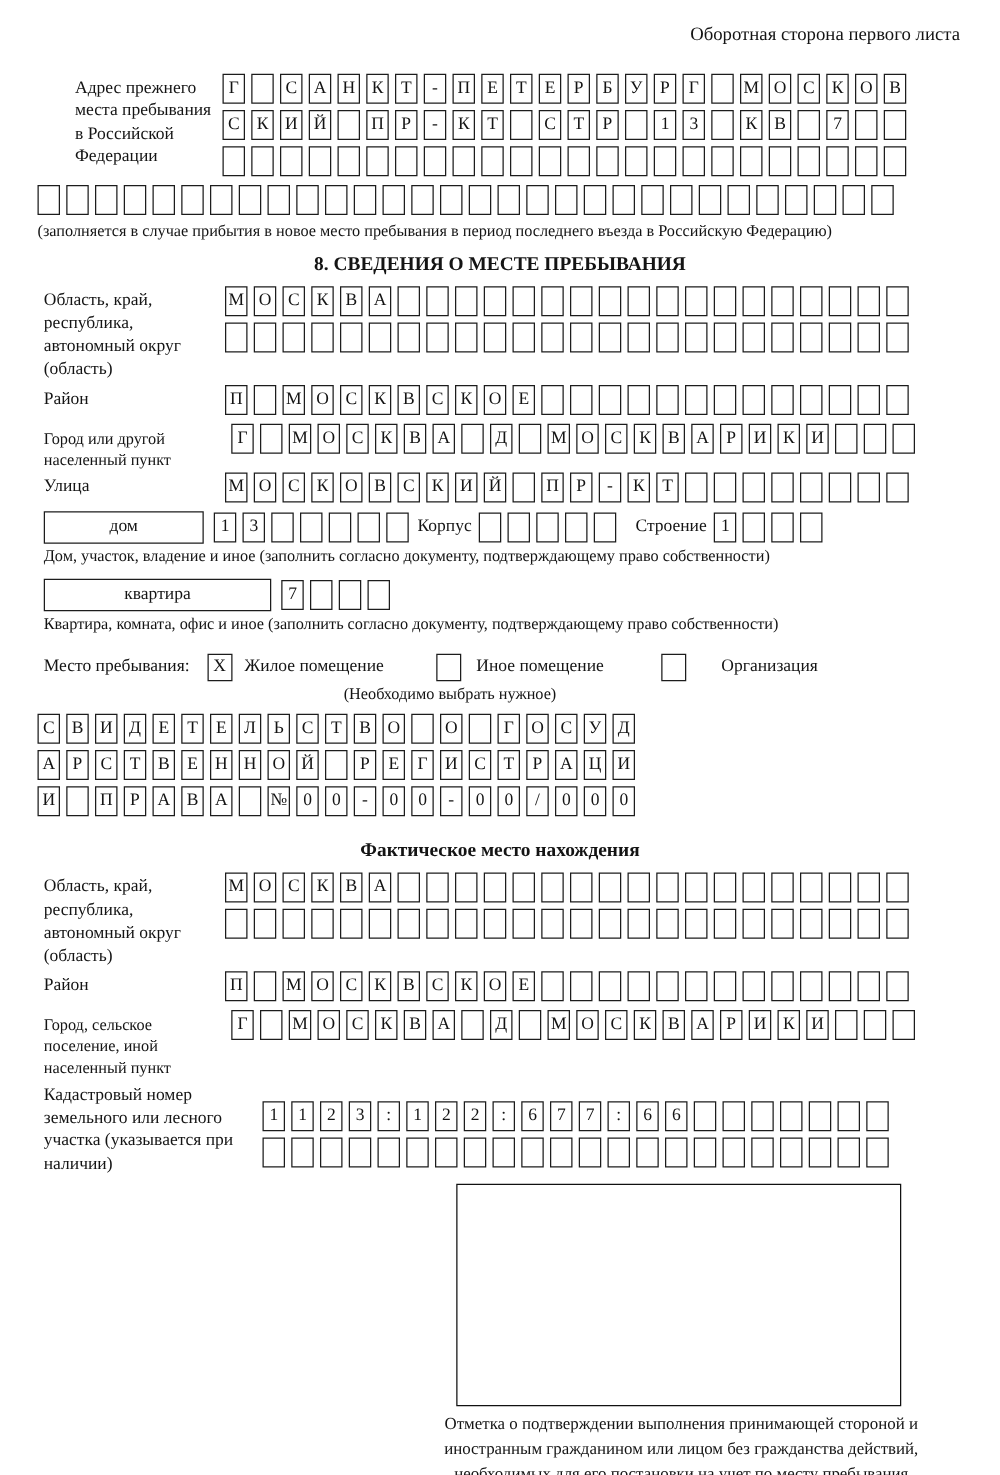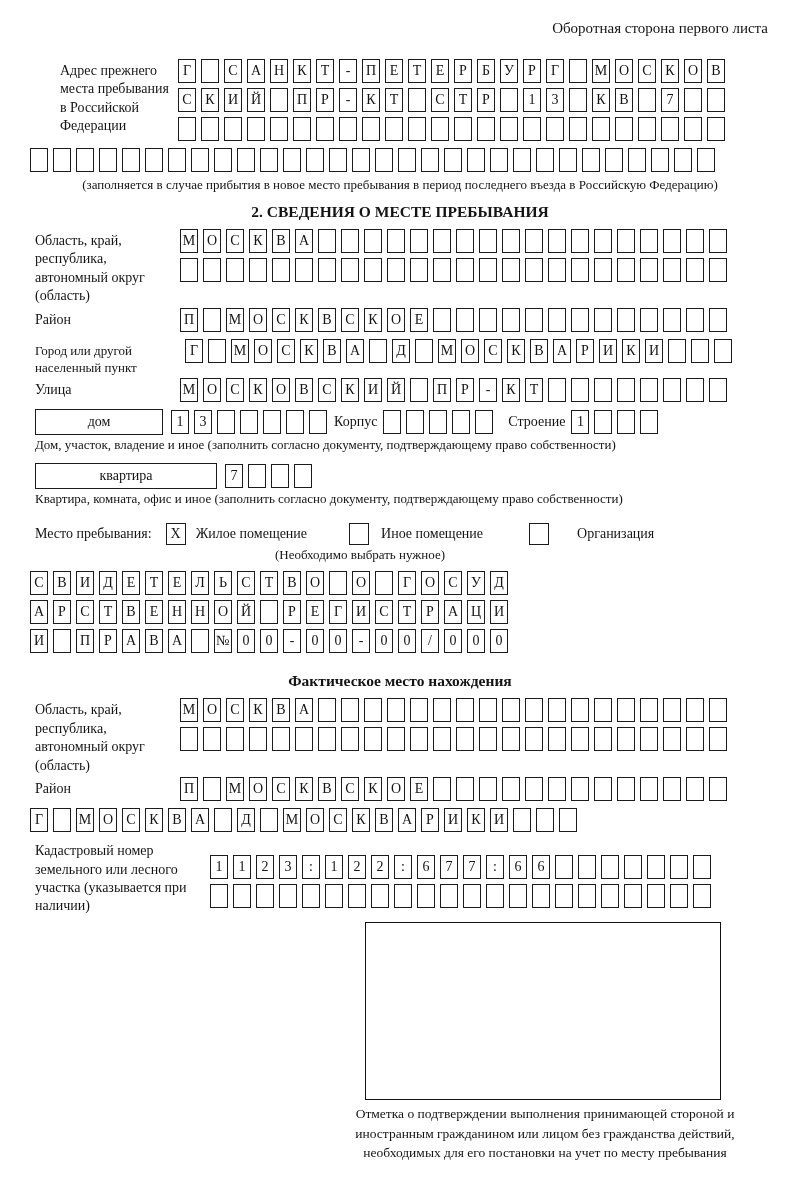--- a/index.html
+++ b/index.html
@@ -24,21 +24,21 @@
   .rows-col { display: flex; flex-direction: column; }
   .cells { display: flex; flex-wrap: nowrap; margin-bottom: 5px; }
   .cell {
     width: 18px; height: 24px; flex: 0 0 18px;
     border: 1.4px solid #1c1c1c; margin-right: 5px;
     display: inline-flex; align-items: center; justify-content: center;
     font-size: 14px; line-height: 1;
   }
   .fullrow { margin-left: 0; }
 
-  .caption { text-align: center; font-size: 13px; margin: 2px 0 10px 0; }
+  .caption { text-align: left; font-size: 13px; margin: 2px 0 10px 0; }
   .sec-title { text-align: center; font-weight: bold; font-size: 15.5px; margin: 6px 0 8px 0; }
 
   .inline-box {
     border: 1.3px solid #1c1c1c; height: 26px;
     display: inline-flex; align-items: center; justify-content: center;
     font-size: 14px;
   }
   .dom-box { width: 128px; margin-left: 5px; }
   .kv-box { width: 182px; margin-left: 5px; }
   .mini-lbl { font-size: 14px; padding-top: 4px; }
@@ -181,21 +181,21 @@
       <span class="cell"></span>
       <span class="cell"></span>
       <span class="cell"></span>
       <span class="cell"></span>
       <span class="cell"></span>
       <span class="cell"></span>
       <span class="cell"></span>
     </div>
   <div class="caption">(заполняется в случае прибытия в новое место пребывания в период последнего въезда в Российскую Федерацию)</div>
 
-  <div class="sec-title">2. СВЕДЕНИЯ О МЕСТЕ ПРЕБЫВАНИЯ</div>
+  <div class="sec-title">8. СВЕДЕНИЯ О МЕСТЕ ПРЕБЫВАНИЯ</div>
 
   <div class="frow">
     <div class="lbl s2-lbl">Область, край, республика, автономный округ (область)</div>
     <div class="rows-col">
       <div class="cells">
           <span class="cell">М</span>
           <span class="cell">О</span>
           <span class="cell">С</span>
           <span class="cell">К</span>
           <span class="cell">В</span>
@@ -547,20 +547,21 @@
         <span class="cell"></span>
         <span class="cell"></span>
         <span class="cell"></span>
         <span class="cell"></span>
         <span class="cell"></span>
         <span class="cell"></span>
       </div>
   </div>
 
   <div class="frow">
+    <div class="lbl s2-lbl lbl-sm">Город, сельское поселение, иной населенный пункт</div>
     <div class="cells">
         <span class="cell">Г</span>
         <span class="cell"></span>
         <span class="cell">М</span>
         <span class="cell">О</span>
         <span class="cell">С</span>
         <span class="cell">К</span>
         <span class="cell">В</span>
         <span class="cell">А</span>
         <span class="cell"></span>

